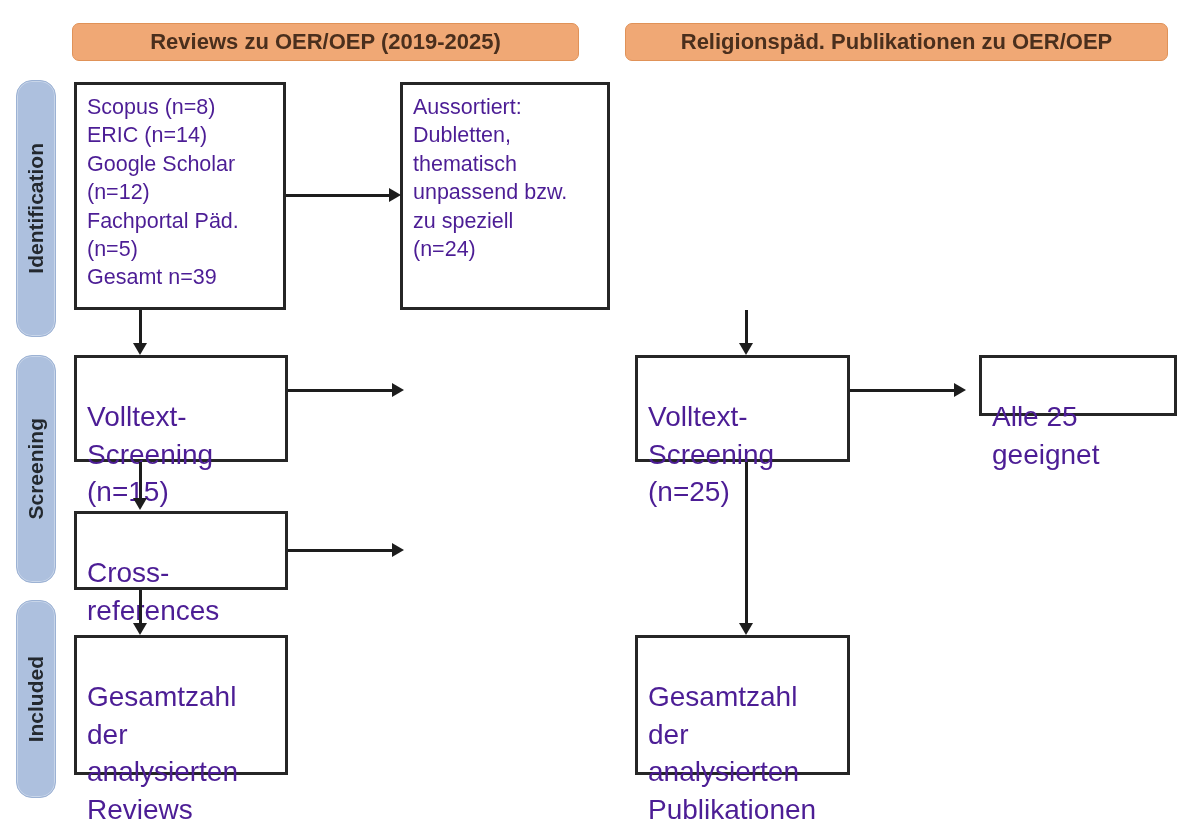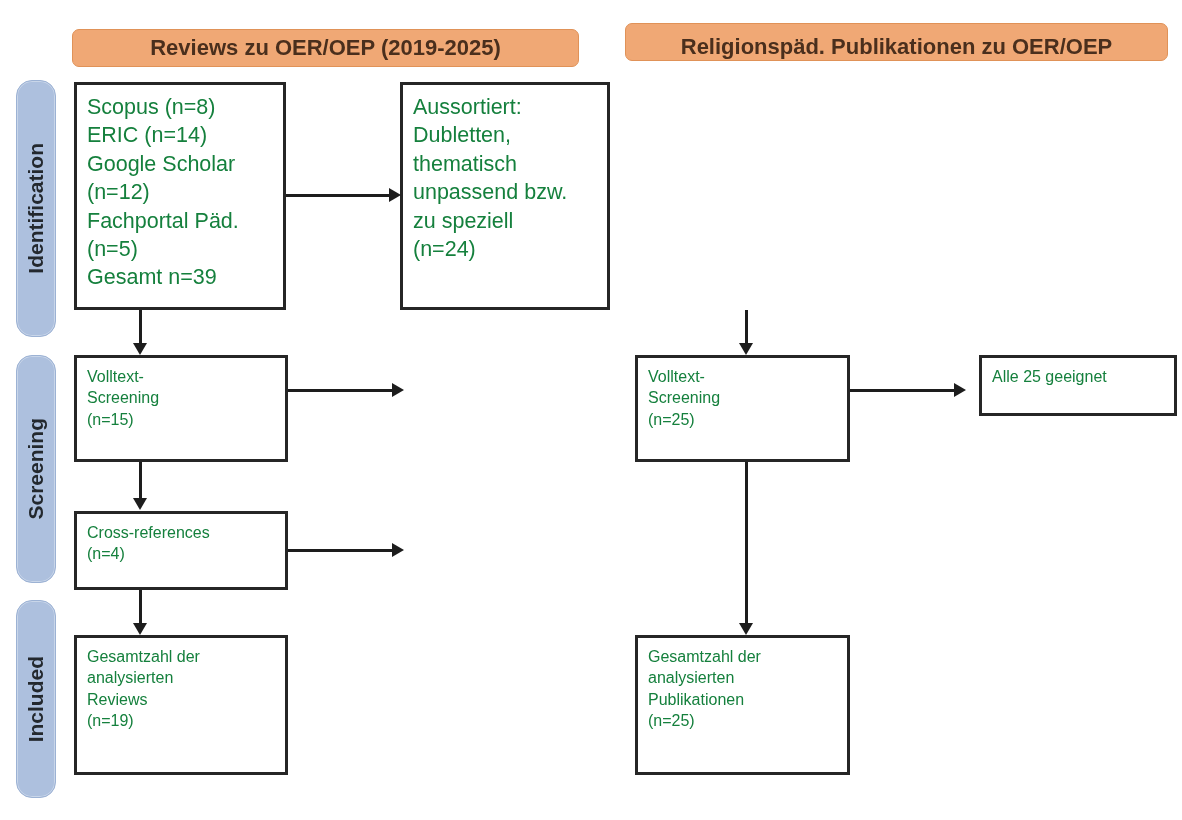--- a/index.html
+++ b/index.html
@@ -61,27 +61,28 @@
   .box {
     position: absolute;
     background: #ffffff;
     border: 3px solid #262626;
     box-sizing: border-box;
     padding: 8px 9px 6px 10px;
   }
   .box .box-text {
     font-size: 21.5px;
     line-height: 1.32;
-    color: #15803d;
+    color: #4c1d95;
     white-space: pre-line;
     display: block;
   }
   .box.compact .box-text {
-    font-size: 16px;
+    font-size: 28px;
     line-height: 1.34;
+    margin-top: 32px;
   }
   .box.dense .box-text {
     font-size: 21px;
     line-height: 1.30;
   }
 
   
   .conn {
     position: absolute;
     background: #1d1d1d;
@@ -115,25 +116,25 @@
   </div>
 
   <div class="stage-pill" style="left:16px; top:355px; width:38px; height:226px;">
     <span class="stage-label">Screening</span>
   </div>
 
   <div class="stage-pill" style="left:16px; top:600px; width:38px; height:196px;">
     <span class="stage-label">Included</span>
   </div>
 
-  <div class="col-header" style="left:72px; top:29px; width:505px; height:36px;">
+  <div class="col-header" style="left:72px; top:23px; width:505px; height:36px;">
     <span>Reviews zu OER/OEP (2019-2025)</span>
   </div>
 
-  <div class="col-header" style="left:625px; top:23px; width:541px; height:36px;align-items:flex-end;">
+  <div class="col-header" style="left:625px; top:23px; width:541px; height:36px;">
     <span>Religionspäd. Publikationen zu OER/OEP</span>
   </div>
 
   <div class="box" style="left:74px; top:82px; width:212px; height:228px;">
     <span class="box-text">Scopus (n=8)
 ERIC (n=14)
 Google Scholar
 (n=12)
 Fachportal Päd.
 (n=5)

